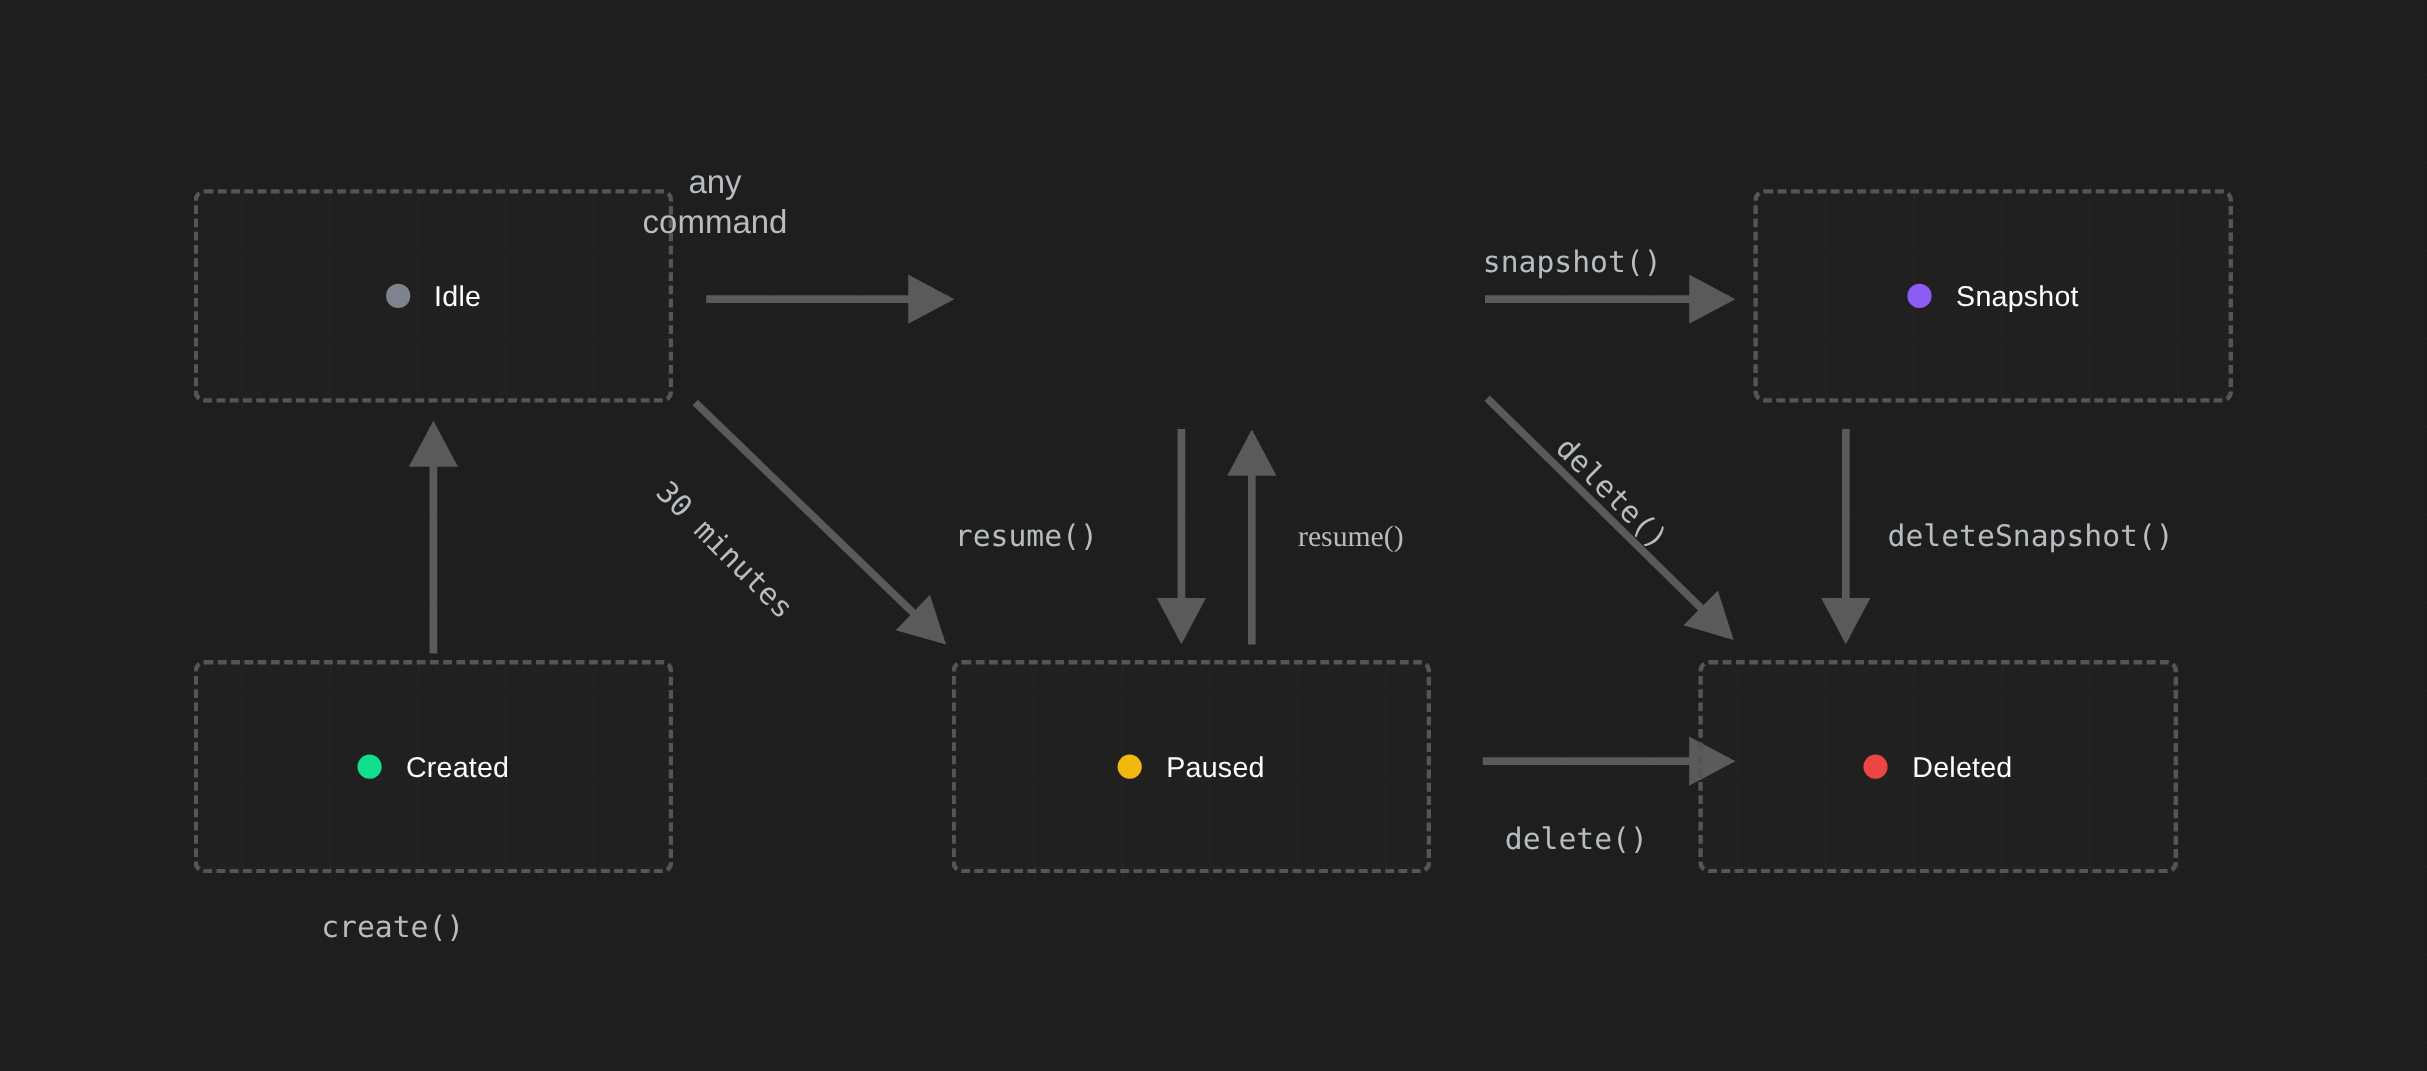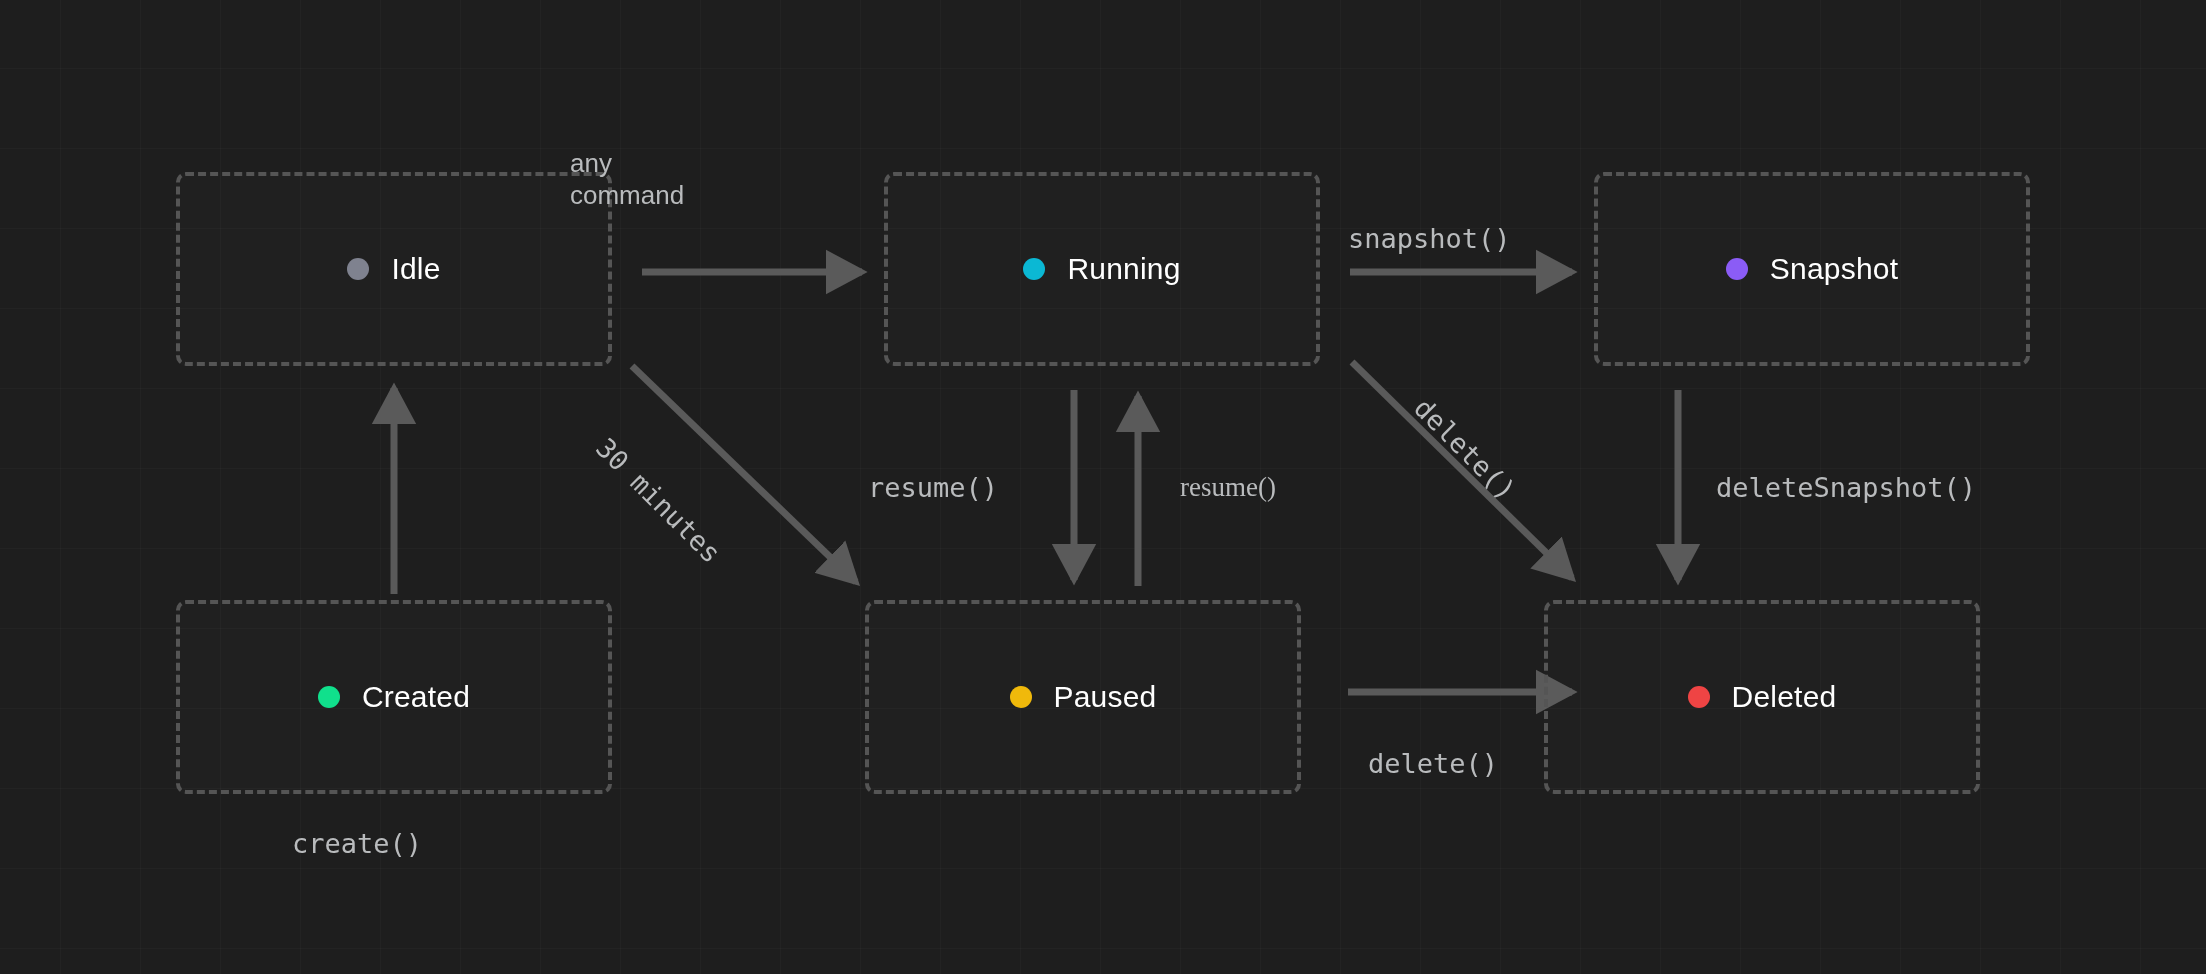--- a/index.html
+++ b/index.html
@@ -49,37 +49,38 @@
   }
   .dot {
     width: 22px;
     height: 22px;
     border-radius: 50%;
     flex: none;
   }
   .node-label {
     color: #ffffff;
     font-family: "Liberation Sans", sans-serif;
-    font-size: 30px;
+    font-size: 26px;
     font-weight: 400;
     letter-spacing: 0.2px;
     white-space: nowrap;
   }
   .edge-label {
     position: absolute;
     color: #b9bbbd;
     font-family: "DejaVu Sans Mono", monospace;
     font-size: 27px;
     white-space: nowrap;
     letter-spacing: 0px;
   }
   .edge-label.sans {
     font-family: "Liberation Sans", sans-serif;
-    font-size: 26px;
+    font-size: 30px;
     color: #b9bbbd;
+    text-align: center;
     line-height: 1.22;
     white-space: pre-line;
   }
   .edge-label.rot45 {
     transform: rotate(45deg);
     transform-origin: 0 0;
   }
 </style>
 </head>
 <body>
@@ -112,26 +113,20 @@
     <line x1="1348" y1="692" x2="1572" y2="692" stroke="#5a5a5a" stroke-width="7" marker-end="url(#ah)"></line>
   </svg>
 
   <div class="node" style="left:176px; top:172px; width:436px; height:194px;">
     <div class="node-inner">
       <span class="dot" style="background:#7f828f;"></span>
       <span class="node-label">Idle</span>
     </div>
   </div>
 
-  <div class="node" style="left:884px; top:172px; width:436px; height:194px;">
-    <div class="node-inner">
-      <span class="dot" style="background:#0bb8d4;"></span>
-      <span class="node-label">Running</span>
-    </div>
-  </div>
 
   <div class="node" style="left:1594px; top:172px; width:436px; height:194px;">
     <div class="node-inner">
       <span class="dot" style="background:#8b5cf6;"></span>
       <span class="node-label">Snapshot</span>
     </div>
   </div>
 
   <div class="node" style="left:176px; top:600px; width:436px; height:194px;">
     <div class="node-inner">

